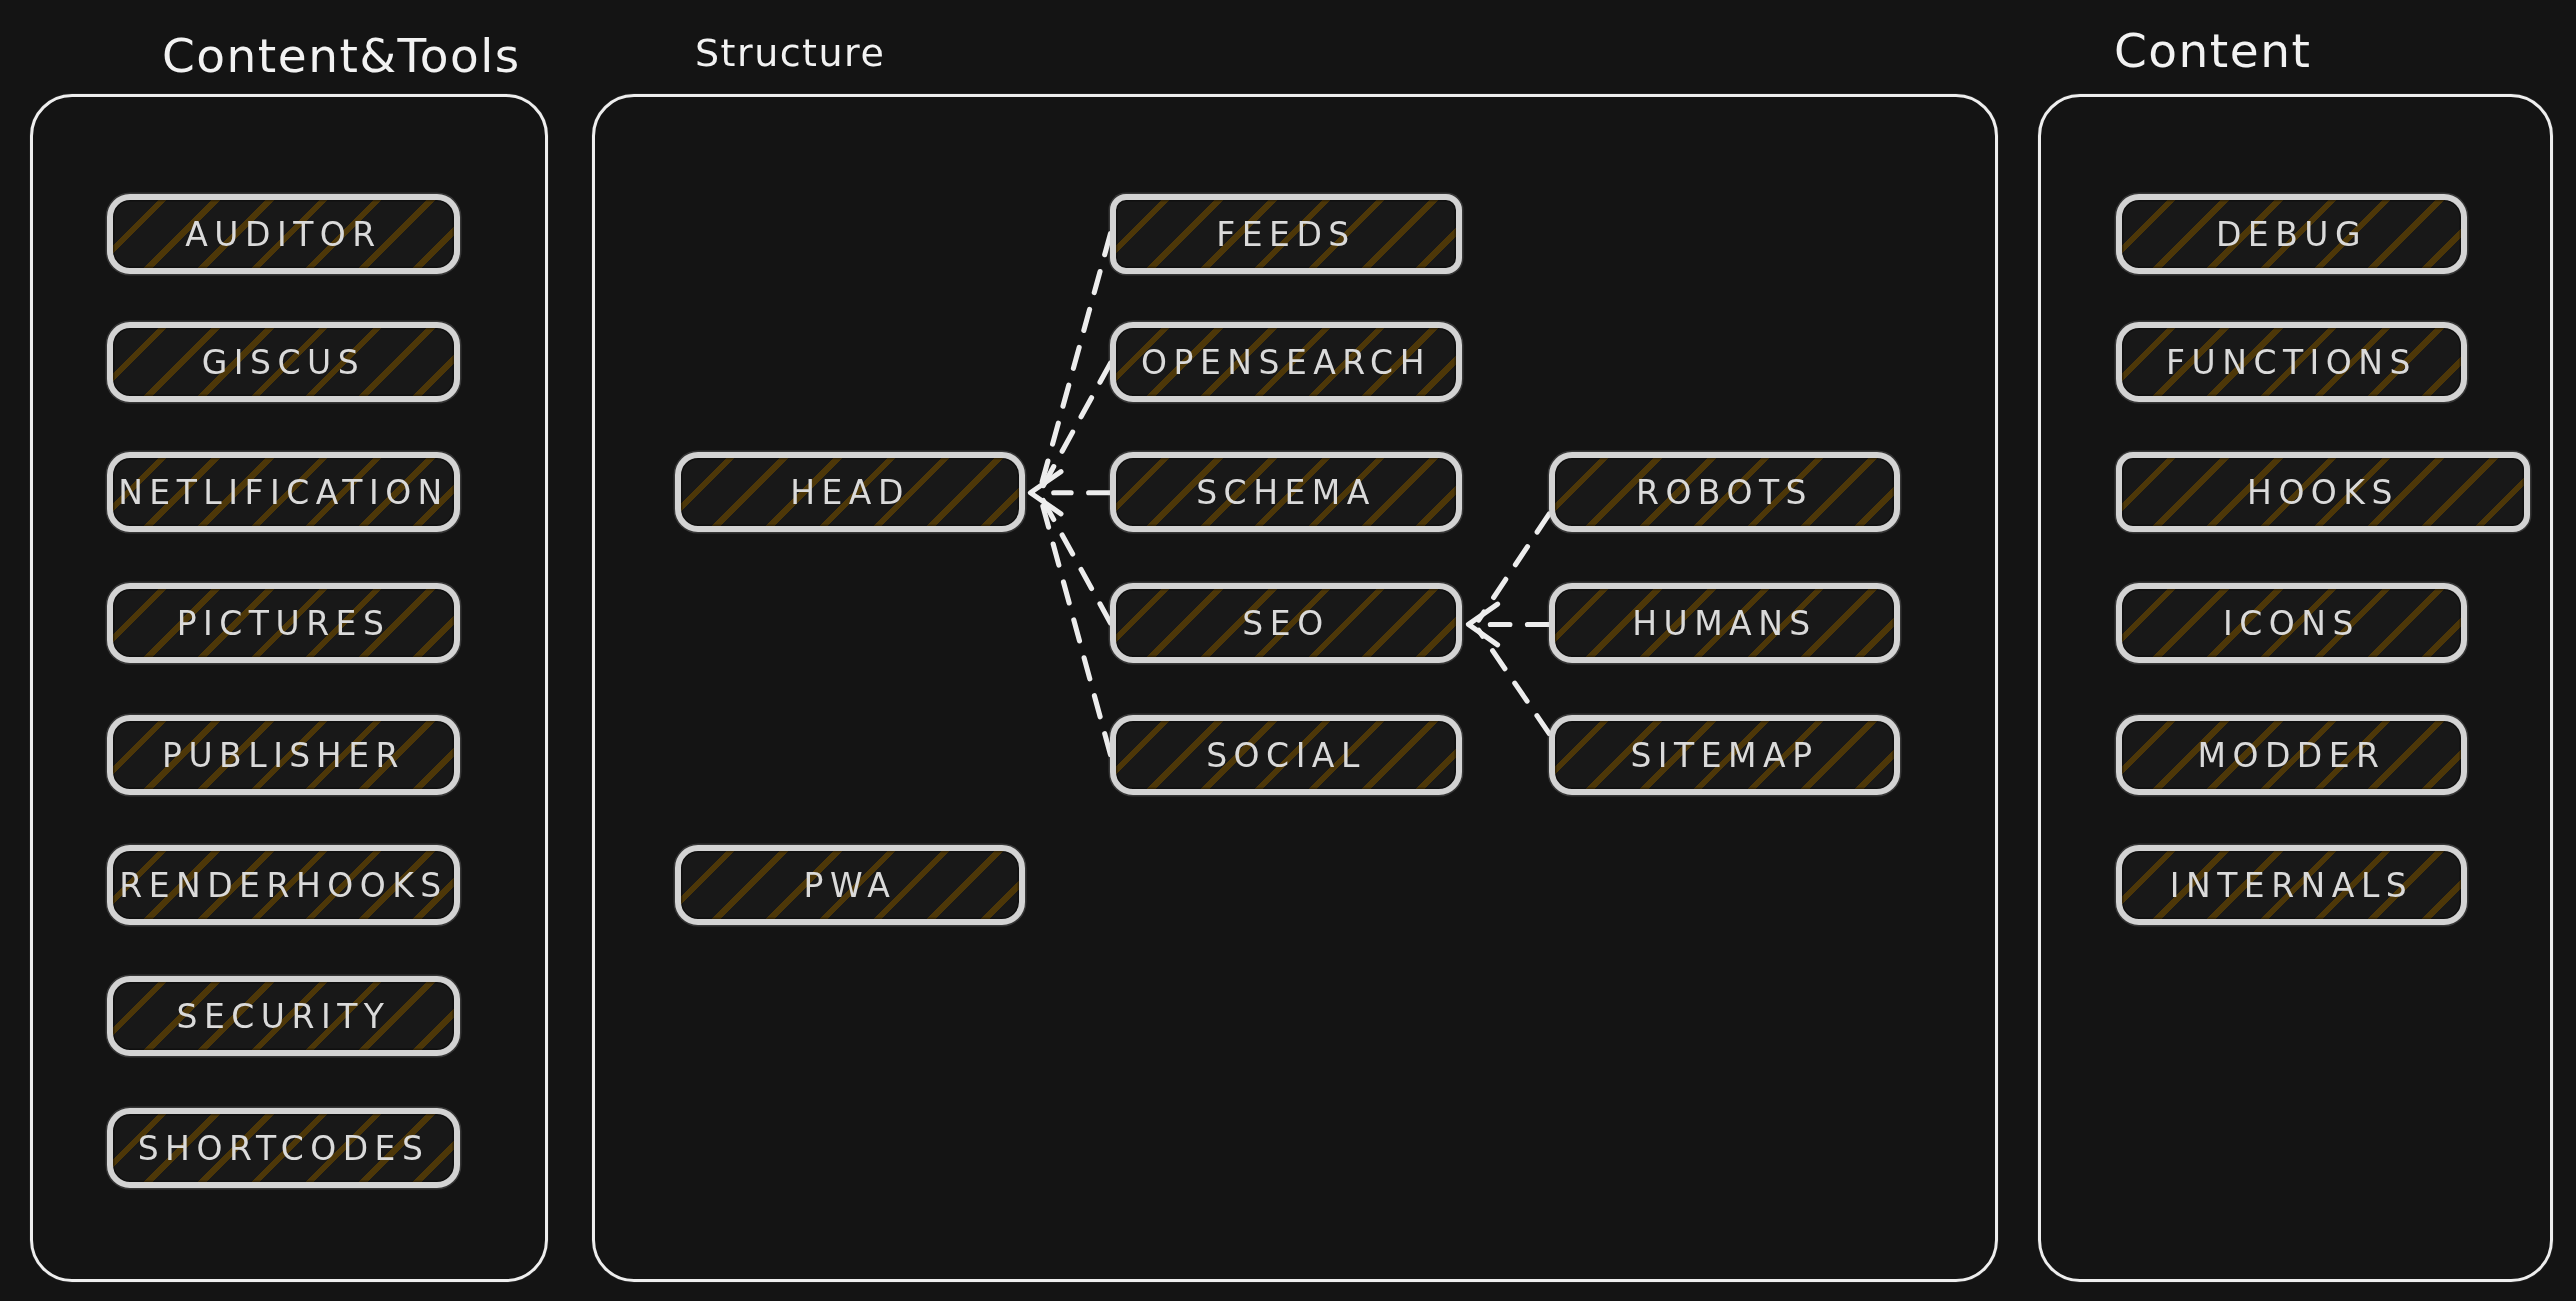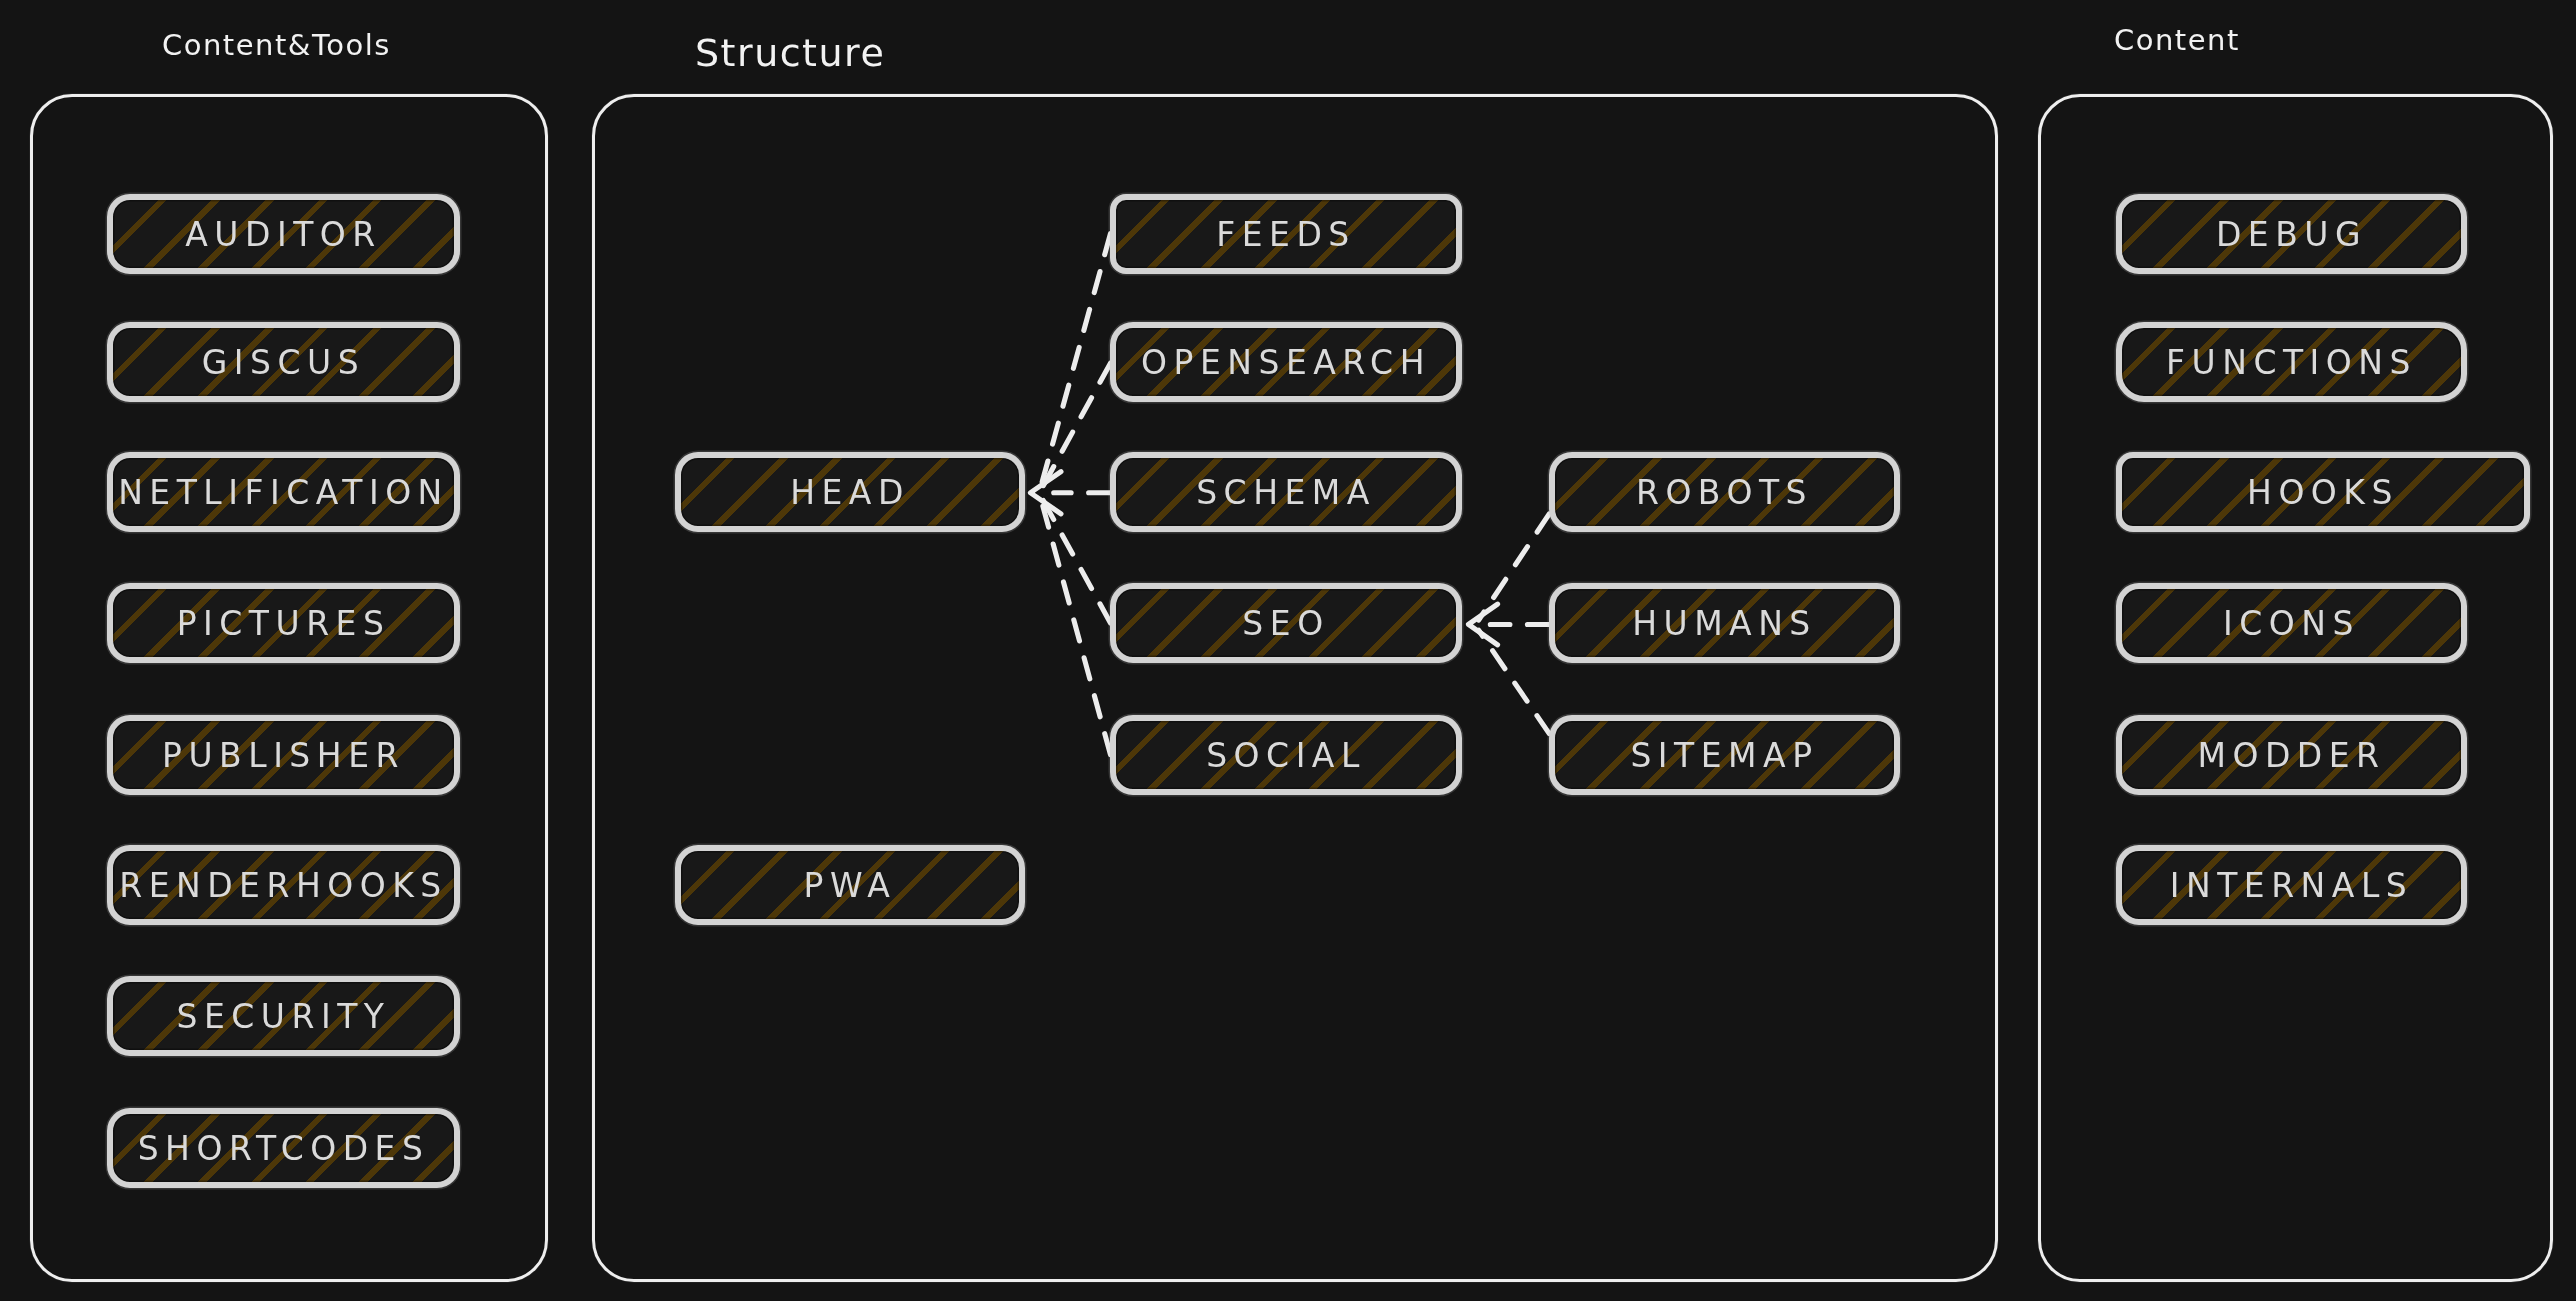--- a/index.html
+++ b/index.html
@@ -13,21 +13,21 @@
   .panel{
     position:absolute;
     border:3.6px solid #eeeeee;
     border-radius:42px;
     background:transparent;
     box-shadow:0 0 0 0.7px rgba(255,255,255,0.08);
   }
   .group-title{
     position:absolute;
     color:#f2f2f2;
-    font-size:29px;
+    font-size:47px;
     letter-spacing:1.5px;
     white-space:nowrap;
   }
   .node{
     position:absolute;
     height:80px;
     box-sizing:border-box;
     border:6.5px solid #d3d3d3;
     border-radius:23px;
     display:flex;align-items:center;justify-content:center;
@@ -85,20 +85,20 @@
   <div class="node" style="left:1110px;top:322px;width:352px;">OPENSEARCH</div>
   <div class="node" style="left:1110px;top:452px;width:352px;">SCHEMA</div>
   <div class="node" style="left:1110px;top:583px;width:352px;">SEO</div>
   <div class="node" style="left:1110px;top:715px;width:352px;">SOCIAL</div>
   <div class="node" style="left:1549px;top:452px;width:351px;">ROBOTS</div>
   <div class="node" style="left:1549px;top:583px;width:351px;">HUMANS</div>
   <div class="node" style="left:1549px;top:715px;width:351px;">SITEMAP</div>
   <div class="node" style="left:675px;top:845px;width:350px;">PWA</div>
 
   <div class="node" style="left:2116px;top:194px;width:351px;">DEBUG</div>
-  <div class="node" style="left:2116px;top:322px;width:351px;border-radius:28px;">FUNCTIONS</div>
+  <div class="node" style="left:2116px;top:322px;width:351px;">FUNCTIONS</div>
   <div class="node" style="left:2116px;top:452px;width:414px;border-radius:17px;">HOOKS</div>
   <div class="node" style="left:2116px;top:583px;width:351px;">ICONS</div>
   <div class="node" style="left:2116px;top:715px;width:351px;">MODDER</div>
   <div class="node" style="left:2116px;top:845px;width:351px;">INTERNALS</div>
 
 </div>
 
 
 </body></html>

